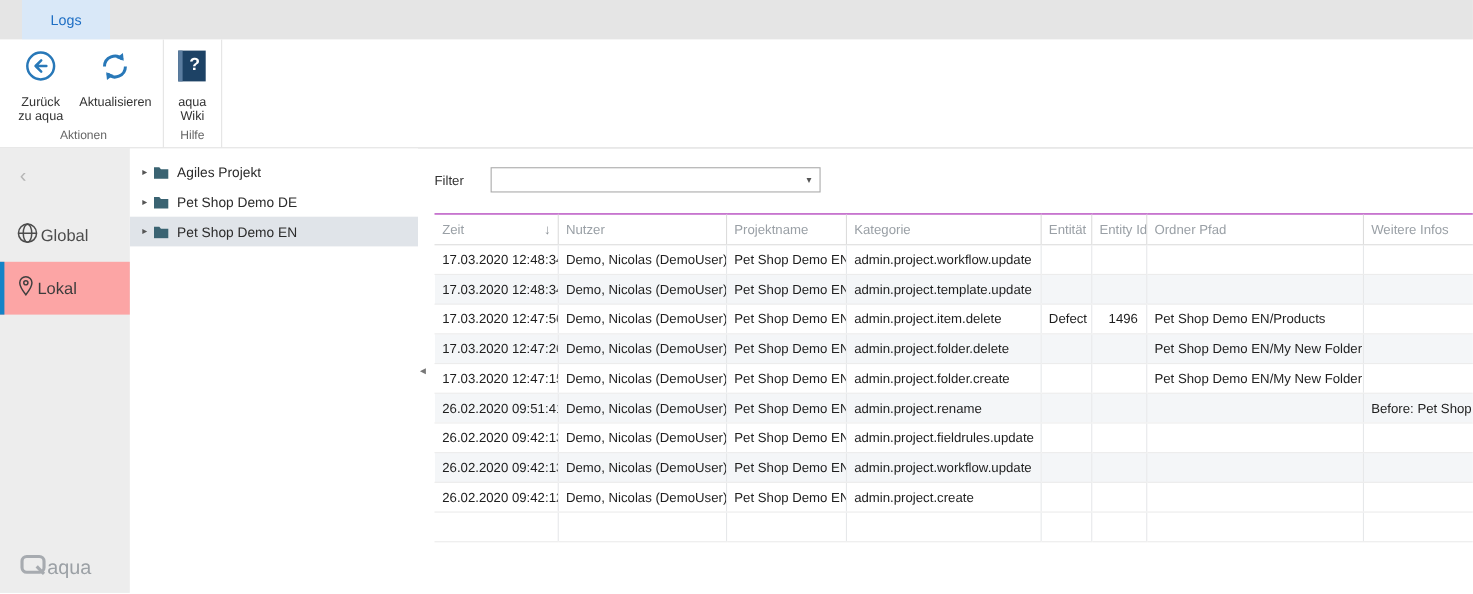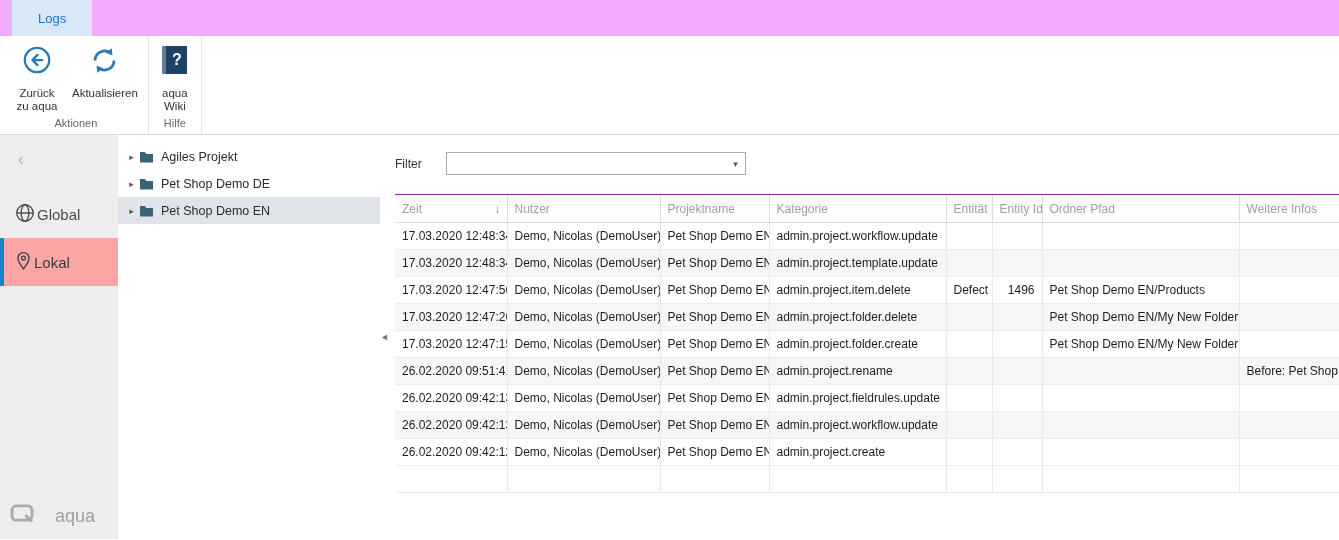--- a/index.html
+++ b/index.html
@@ -1,21 +1,21 @@
 <!DOCTYPE html>
 <html><head>
 <meta charset="utf-8">
 <style>
   * { box-sizing: border-box; margin: 0; padding: 0; }
   html, body { width: 1339px; height: 540px; overflow: hidden; background: #fff;
     font-family: "Liberation Sans", "DejaVu Sans", sans-serif; }
   .app { width: 1339px; height: 540px; display: flex; flex-direction: column; }
 
   
-  .tabstrip { height: 36px; background: #f0abfc; display: flex; padding-left: 12px; flex: none; }
+  .tabstrip { height: 36px; background: #e5e5e5; display: flex; padding-left: 20px; flex: none; }
   .tab { background: #d9e8f8; color: #1f6fc4; font-size: 13px; padding: 0 26px;
     display: flex; align-items: center; cursor: pointer; }
 
   
   .ribbon { height: 99px; background: #fff; border-bottom: 1px solid #d9d9d9;
     display: flex; padding-left: 4px; flex: none; }
   .ribbon-group { display: flex; flex-direction: column; border-right: 1px solid #e4e4e4; padding: 3px 4px 0; }
   .rg-buttons { flex: 1; display: flex; align-items: flex-start; }
   .rbtn { display: flex; flex-direction: column; align-items: center; padding: 4px 6px; cursor: pointer; }
   .ricon { height: 34px; display: flex; align-items: center; justify-content: center; }
@@ -30,22 +30,22 @@
   .main { height: 404px; display: flex; flex: none; }
 
   
   .sidebar { width: 118px; background: #ededed; position: relative; flex: none; }
   .collapse-btn { margin: 14px 0 20px 18px; color: #b5b5b5; font-size: 18px; width: 20px; cursor: pointer; }
   .side-item { height: 48px; display: flex; align-items: center; gap: 1px; padding-left: 14px;
     font-size: 15px; color: #4c4c4c; cursor: pointer; position: relative; }
   .side-item.selected { background: #fca5a5; color: #3c3c3c; }
   .side-item.selected::before { content: ""; position: absolute; left: 0; top: 0; bottom: 0;
     width: 4px; background: #1583c7; }
-  .logo { position: absolute; bottom: 10px; left: 10px; display: flex; align-items: center;
-    gap: 20px; color: #9ba0a5; font-size: 18px; }
+  .logo { position: absolute; bottom: 10px; left: 18px; display: flex; align-items: center;
+    gap: 0; color: #9ba0a5; font-size: 18px; }
 
   
   .tree { width: 262px; background: #fff; padding-top: 8px; flex: none; }
   .tree-item { height: 27px; display: flex; align-items: center; padding-left: 6px;
     font-size: 12.5px; color: #2b2b2b; cursor: pointer; }
   .tree-item.selected { background: #e0e4e9; }
   .expander { width: 15px; font-size: 9px; color: #555; text-align: center; flex: none; }
   .folder { width: 20px; display: flex; align-items: center; flex: none; }
   .tree-label { margin-left: 2px; white-space: nowrap; }
 

